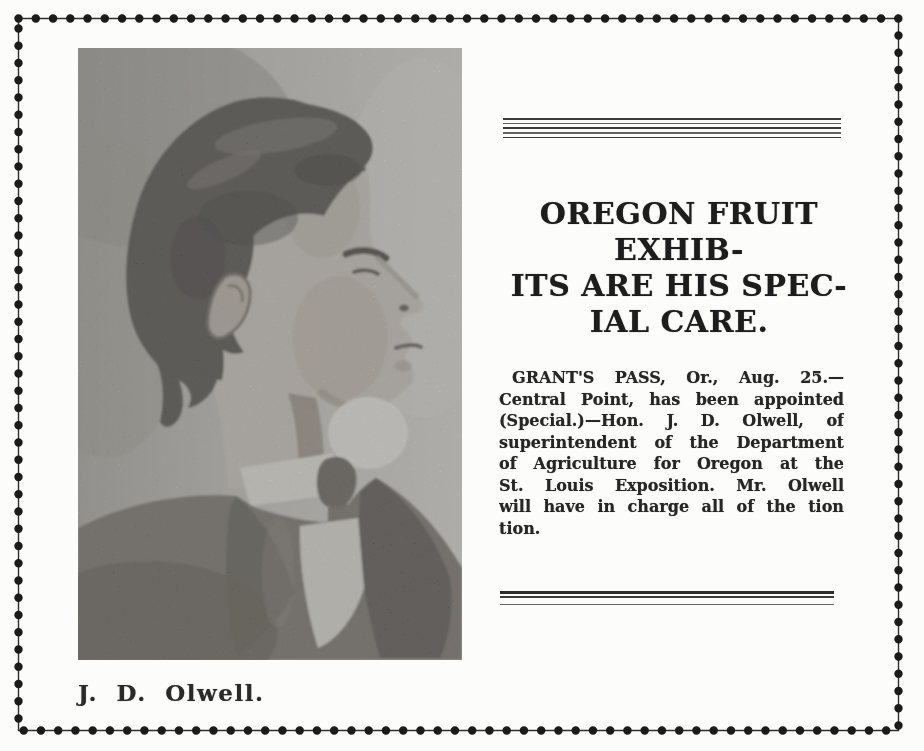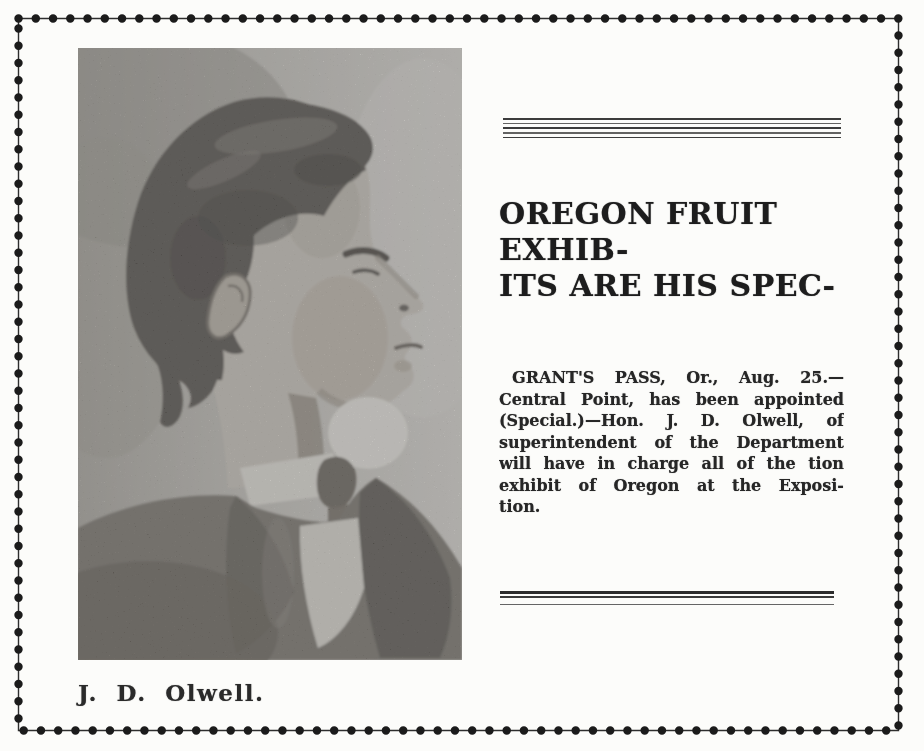--- a/index.html
+++ b/index.html
@@ -25,20 +25,21 @@
   .rules{position:absolute;}
   .rules-top{left:4px;top:118px;width:338px;}
   .rules-top .rl{height:1.5px;background:#3c3c3c;margin-bottom:3.2px;}
   .rules-top .rl:nth-child(2),.rules-top .rl:nth-child(4){opacity:.8;}
   .rules-bottom{left:1px;top:591px;width:334px;}
   .rules-bottom .rl1{height:2.6px;background:#2c2c2c;}
   .rules-bottom .rl2{height:1.8px;background:#3a3a3a;margin-top:2.6px;}
   .rules-bottom .rl3{height:1.2px;background:#4a4a4a;margin-top:6px;opacity:.85;}
   .headline{
     position:absolute;left:0;top:196px;width:360px;
+    text-align:center;
     font-size:30px;line-height:36px;font-weight:bold;color:#1d1d1d;
     letter-spacing:.5px;
     text-shadow:0 0 1px rgba(30,30,30,.6);
   }
   .body-text{
     position:absolute;left:0;top:327px;width:345px;
     font-size:16px;line-height:21.5px;font-weight:bold;color:#262626;
     text-shadow:0 0 .8px rgba(45,45,45,.65);
     margin-top:40px;
   }
@@ -159,29 +160,31 @@
       <div class="rl"></div>
         <div class="rl"></div>
         <div class="rl"></div>
         <div class="rl"></div>
         <div class="rl"></div>
     </div>
 
     <div class="headline">
       <div>OREGON FRUIT EXHIB-</div>
       <div>ITS ARE HIS SPEC-</div>
+      <div>IAL CARE.</div>
     </div>
 
     <div class="body-text">
       <div class="bline first">GRANT'S PASS, Or., Aug. 25.—</div>
       <div class="bline">Central Point, has been appointed</div>
       <div class="bline">(Special.)—Hon. J. D. Olwell, of</div>
       <div class="bline">superintendent of the Department</div>
+      <div class="bline">of Agriculture for Oregon at the</div>
+      <div class="bline">St. Louis Exposition. Mr. Olwell</div>
       <div class="bline">will have in charge all of the tion</div>
-      <div class="bline">exhibit of Oregon at the Exposi-</div>
       <div class="bline last">tion.</div>
     </div>
 
     <div class="rules rules-bottom">
       <div class="rl1"></div>
         <div class="rl2"></div>
         <div class="rl3"></div>
     </div>
 
   </div>

